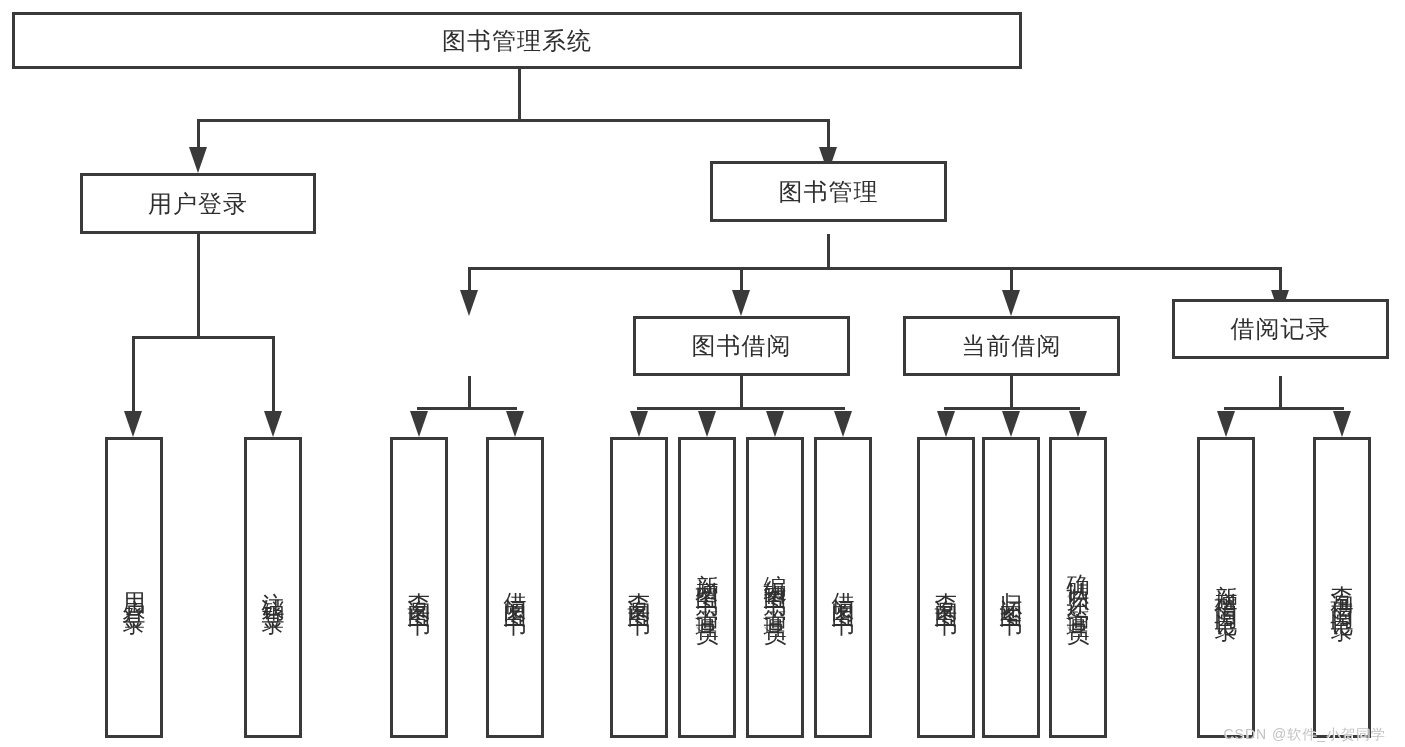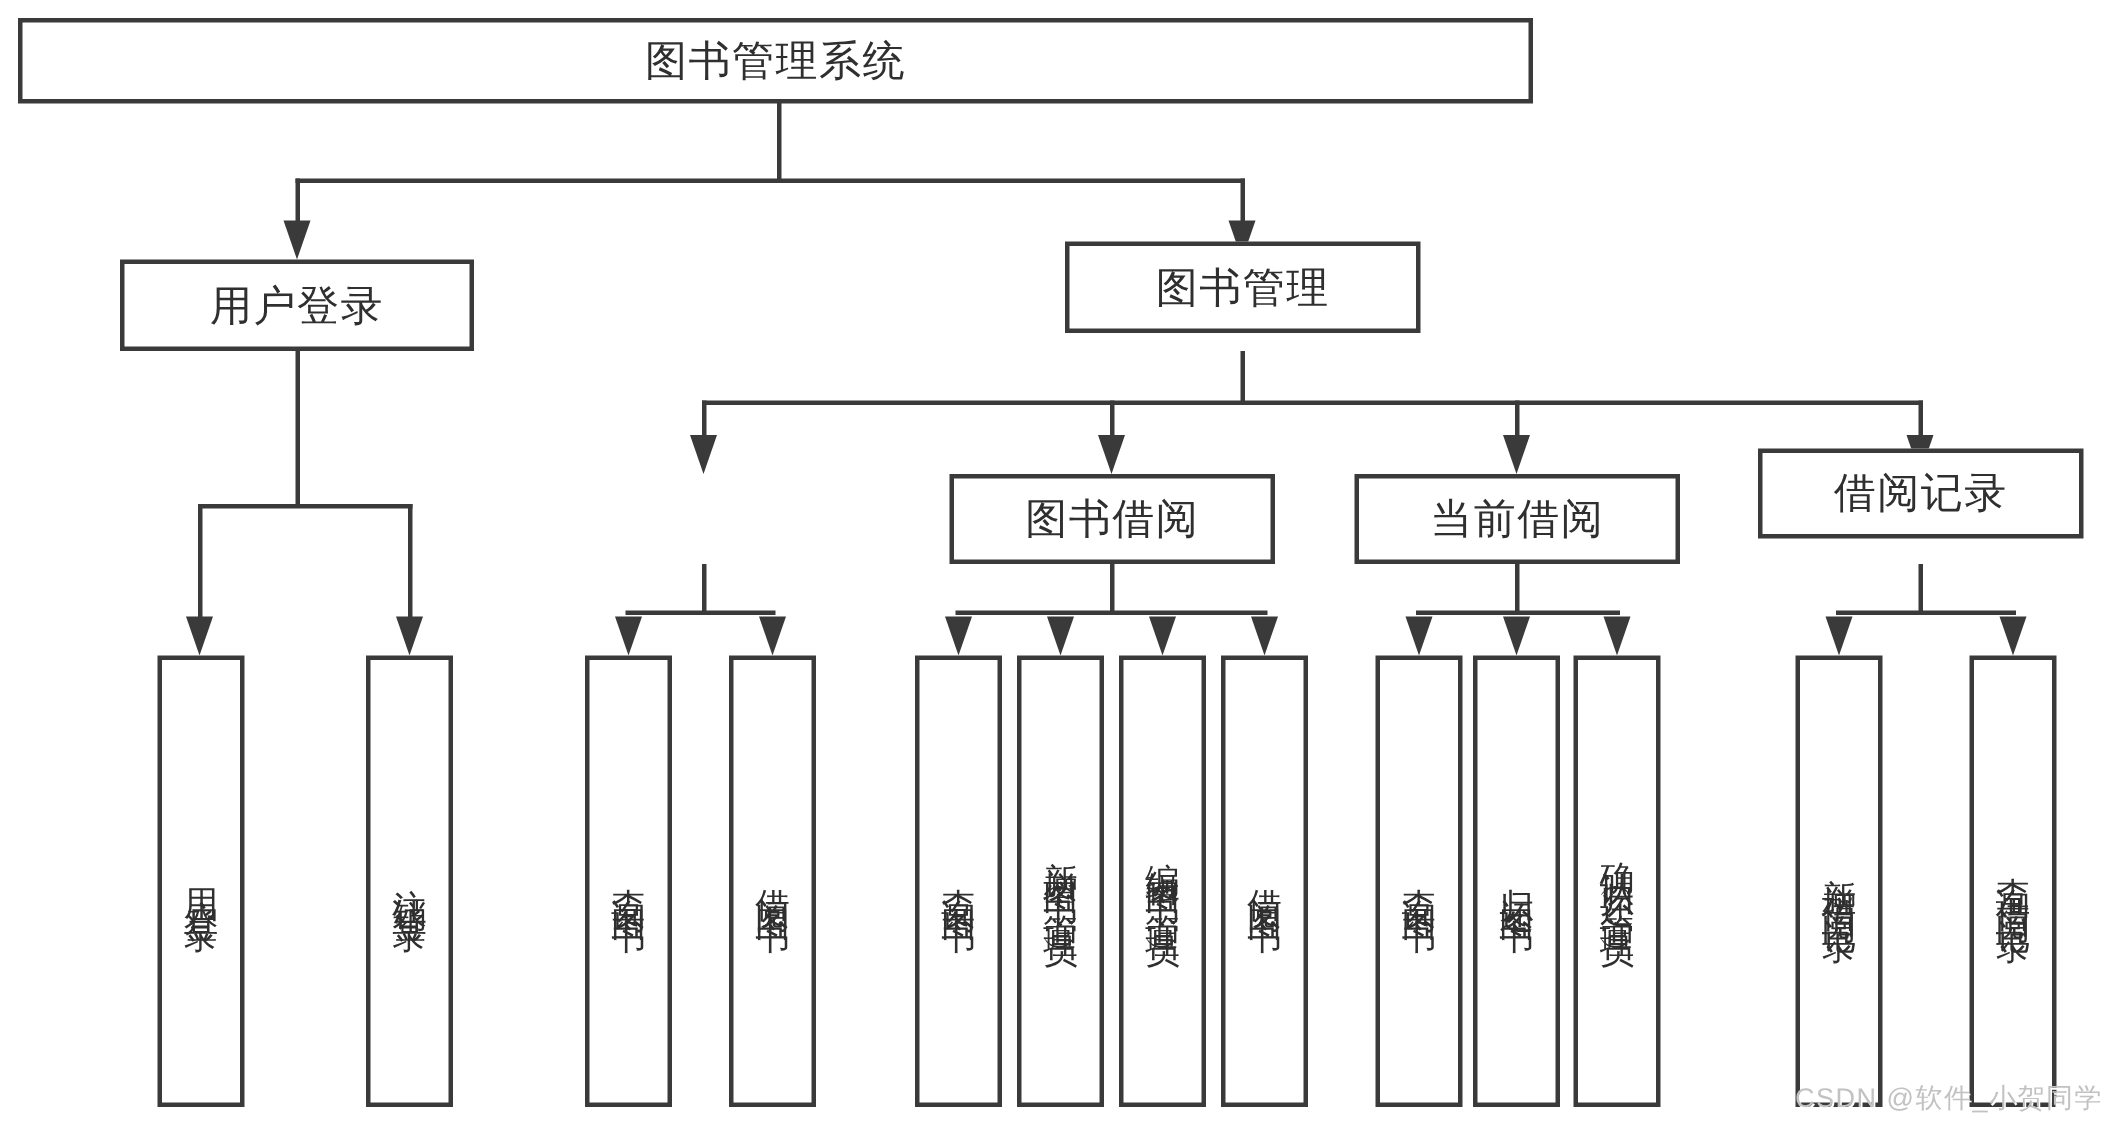--- a/index.html
+++ b/index.html
@@ -17,40 +17,40 @@
     font-family:"Liberation Sans","DejaVu Sans",sans-serif;
   }
   .box{
     position:absolute;
     box-sizing:border-box;
     border:3px solid var(--line);
     background:#fff;
     display:flex;align-items:center;justify-content:center;
     color:var(--text);
   }
-  .hbox{font-size:28px;letter-spacing:1px;}
+  .hbox{font-size:24px;letter-spacing:1px;}
   .vbox{
     font-size:23px;
     writing-mode:vertical-rl;
     text-orientation:mixed;
     letter-spacing:7px;
     line-height:1;
   }
   .vbox .lbl{display:block;}
   .line{position:absolute;background:var(--line);}
   .arrow{
     position:absolute;width:0;height:0;
     border-left:9px solid transparent;
     border-right:9px solid transparent;
     border-top:26px solid var(--line);
   }
   .watermark{
     position:absolute;
-    right:3px;bottom:3px;
-    font-size:18px;
+    right:19px;bottom:3px;
+    font-size:14px;
     color:var(--wm);
     text-shadow:1px 1px 0 #ffffff;
     letter-spacing:1px;
     white-space:nowrap;
   }
 </style>
 </head>
 <body>
 
 <div class="canvas">

